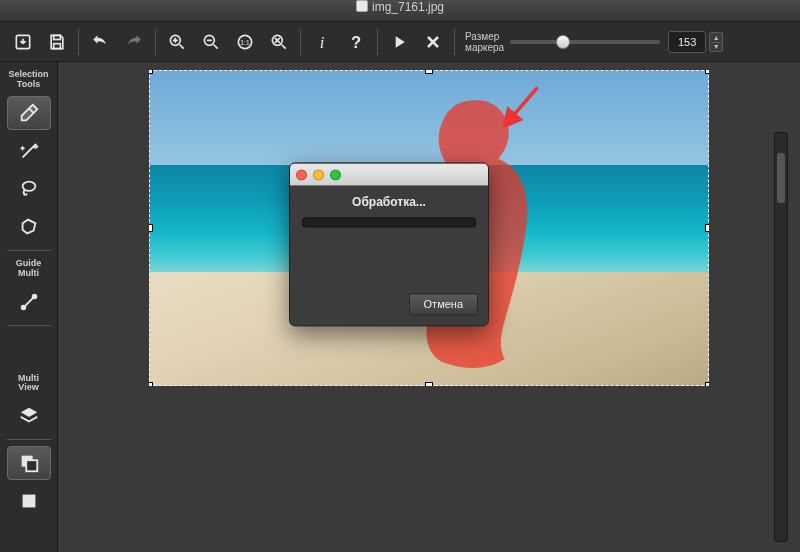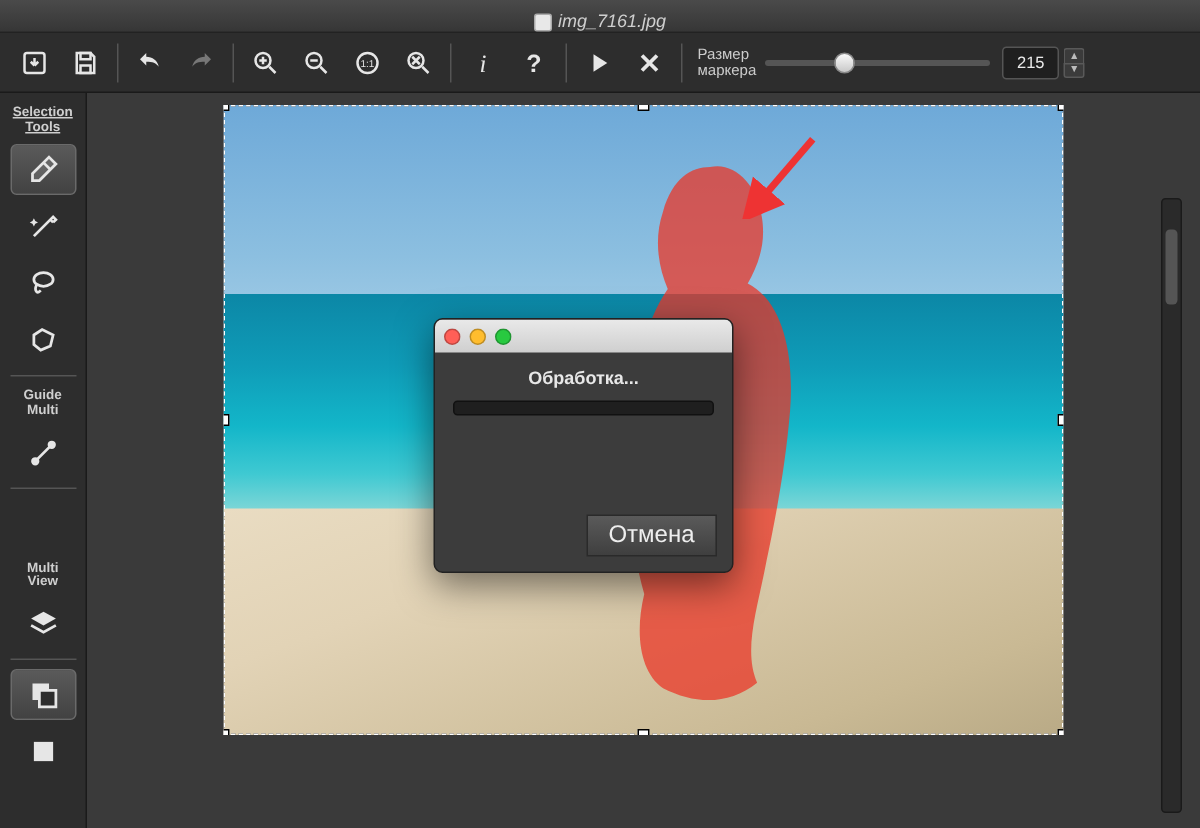--- a/index.html
+++ b/index.html
@@ -9,23 +9,22 @@
     font-family: "Helvetica Neue", Arial, sans-serif;
     color: #ddd;
     overflow: hidden;
     font-size: 11px;
   }
   
   .titlebar {
     height: 22px;
     background: linear-gradient(#4a4a4a,#363636);
     border-bottom: 1px solid #222;
-    display: flex; align-items: flex-end; justify-content: center;
+    display: flex; align-items: flex-start; justify-content: center;
     position: relative;
-    font-style: italic;
   }
   .titlebar .fileicon {
     display:inline-block; width:12px; height:12px; margin-right:4px;
     background:#e8e8e8; border:1px solid #aaa; border-radius:2px;
     position:relative;
   }
   .titlebar .title { color:#cfcfcf; font-size:12px; }
 
   
   .toolbar {
@@ -90,21 +89,21 @@
 
   
   .canvaswrap {
     position:absolute; left:58px; right:0; top:62px; bottom:0;
     background:#3a3a3a;
     display:flex; align-items:flex-start; justify-content:center;
     padding:8px 28px 8px 28px;
   }
   .canvas {
     position:relative;
-    width:560px; height:420px;
+    width:560px; height:316px;
     background:#888;
     overflow:hidden;
   }
   
   .sky {
     position:absolute; left:0; top:0; right:0; height:40%;
     background:linear-gradient(#6ea9d8 0%, #8cbfe0 60%, #a9d0e8 100%);
   }
   .sea {
     position:absolute; left:0; top:30%; right:0; height:38%;
@@ -158,21 +157,21 @@
   }
   .traffic { width:11px; height:11px; border-radius:50%; border:1px solid rgba(0,0,0,0.25);}
   .traffic.red{background:#ff5f57;} .traffic.yel{background:#ffbd2e;} .traffic.grn{background:#28c940;}
   .dlg-body { padding:10px 12px 12px; }
   .dlg-body .label { text-align:center; color:#e8e8e8; font-size:12px; font-weight:bold; margin-bottom:8px;}
   .progress {
     height:10px; background:#1f1f1f; border:1px solid #111; border-radius:3px;
   }
   .dlg-footer { display:flex; justify-content:flex-end; padding:6px 10px 10px;}
   .btn-cancel {
-    padding:4px 14px; font-size:16px; color:#eee;
+    padding:4px 14px; font-size:11px; color:#eee;
     background:linear-gradient(#5a5a5a,#3f3f3f);
     border:1px solid #2a2a2a; border-radius:0; cursor:pointer;margin-top:48px;
   }
 </style>
 </head>
 <body>
 
 <div class="titlebar">
   <span class="fileicon"></span>
   <span class="title">img_7161.jpg</span>
@@ -250,29 +249,29 @@
     <svg viewBox="0 0 24 24" fill="none" stroke="currentColor" stroke-width="3">
         <path d="M6 6l12 12M18 6L6 18"></path>
       </svg>
   </div>
   <div class="sep"></div>
   <div class="slider-label" style="white-space: pre;">Размер
 маркера</div>
   <div class="slider">
     <div class="knob"></div>
   </div>
-  <div class="valuebox">215</div>
+  <div class="valuebox">153</div>
   <div class="spinner">
     <div>▲</div>
     <div>▼</div>
   </div>
 </div>
 
 <div class="sidebar">
-  <div class="sectlabel" style="white-space: pre; text-decoration: underline;">Selection
+  <div class="sectlabel" style="white-space: pre;">Selection
 Tools</div>
   <div class="stool active">
     <svg viewBox="0 0 24 24" fill="none" stroke="currentColor" stroke-width="2">
         <path d="M16 3l5 5-12 12H4v-5z" fill="currentColor" fill-opacity="0.15"></path>
         <path d="M12 7l5 5"></path>
       </svg>
   </div>
   <div class="stool">
     <svg viewBox="0 0 24 24" fill="none" stroke="currentColor" stroke-width="2">
         <path d="M5 19L17 7m0 0l2-2 2 2-2 2m-2-2l2 2"></path>

